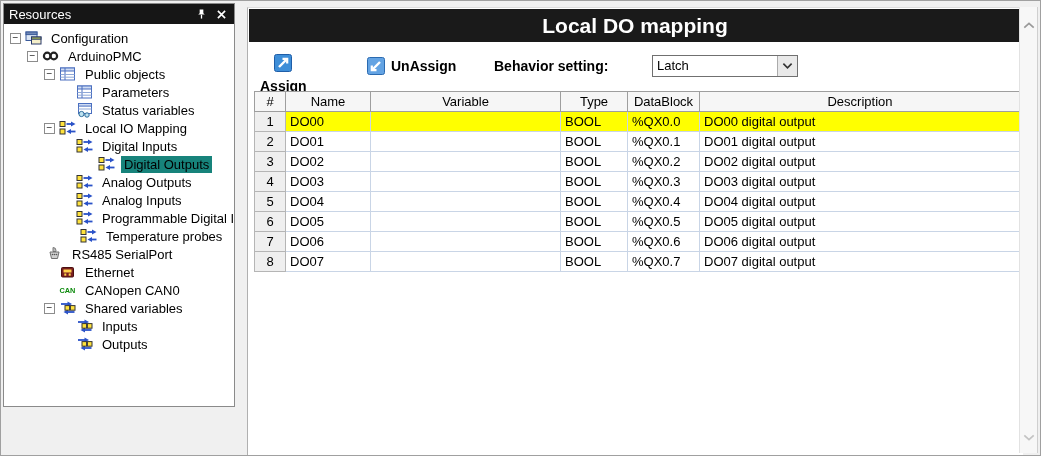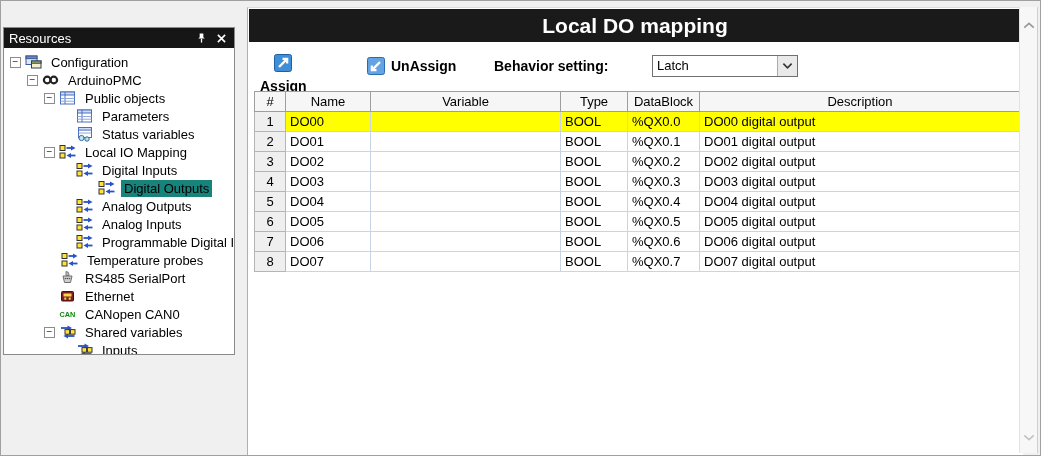--- a/index.html
+++ b/index.html
@@ -1,22 +1,22 @@
 <!DOCTYPE html>
 <html><head>
 <meta charset="utf-8">
 <style>
   html,body{margin:0;padding:0;}
   body{font-family:"Liberation Sans", sans-serif; background:#e8e8e8;}
   .screen{position:relative;width:1041px;height:456px;background:#f0f0f0;
     border:1px solid #a0a0a0;box-sizing:border-box;overflow:hidden;}
 
   
-  .resources{position:absolute;left:2px;top:2px;width:232px;height:328px;
-    background:#ffffff;border:1px solid #8a8a8a;box-sizing:border-box;margin-top:24px;}
+  .resources{position:absolute;left:2px;top:2px;width:232px;height:404px;
+    background:#ffffff;border:1px solid #8a8a8a;box-sizing:border-box;}
   .res-titlebar{height:20px;background:#161616;color:#fff;display:flex;
     align-items:center;padding:0 5px;font-size:13px;}
   .res-title{flex:1;}
   .tb-btn{width:16px;height:14px;display:inline-flex;align-items:center;
     justify-content:center;margin-left:4px;cursor:default;}
   .tree{position:absolute;top:21px;left:0;right:0;bottom:0;overflow:hidden;
     padding-top:4px;background:#fff;}
   .tree-row{height:18px;display:flex;align-items:center;font-size:13px;
     white-space:nowrap;color:#000;}
   .expander{width:11px;height:11px;box-sizing:border-box;border:1px solid #8c8c8c;
@@ -225,35 +225,35 @@
               <rect x="1" y="1.5" width="5" height="5" fill="#ffe23c" stroke="#333333"></rect>
               <rect x="1" y="9" width="5" height="5" fill="#ffe23c" stroke="#333333"></rect>
               <line x1="7.5" y1="4" x2="13" y2="4" stroke="#2a52c8" stroke-width="1.8"></line>
               <polygon points="12,1.6 16.5,4 12,6.4" fill="#2a52c8"></polygon>
               <line x1="11" y1="11.5" x2="16.5" y2="11.5" stroke="#2a52c8" stroke-width="1.8"></line>
               <polygon points="12,9.1 7.5,11.5 12,13.9" fill="#2a52c8"></polygon>
             </svg>
           </span>
           <span class="tlabel">Programmable Digital I/O</span>
         </div>
-        <div class="tree-row" style="padding-left: 42px;">
+        <div class="tree-row" style="padding-left: 61px;">
           <span class="exp-spacer"></span>
           <span class="ticon">
             <svg width="18" height="16" viewBox="0 0 18 16">
               <rect x="1" y="1.5" width="5" height="5" fill="#ffe23c" stroke="#333333"></rect>
               <rect x="1" y="9" width="5" height="5" fill="#ffe23c" stroke="#333333"></rect>
               <line x1="7.5" y1="4" x2="13" y2="4" stroke="#2a52c8" stroke-width="1.8"></line>
               <polygon points="12,1.6 16.5,4 12,6.4" fill="#2a52c8"></polygon>
               <line x1="11" y1="11.5" x2="16.5" y2="11.5" stroke="#2a52c8" stroke-width="1.8"></line>
               <polygon points="12,9.1 7.5,11.5 12,13.9" fill="#2a52c8"></polygon>
             </svg>
           </span>
           <span class="tlabel">Temperature probes</span>
         </div>
-        <div class="tree-row" style="padding-left: 40px;">
+        <div class="tree-row" style="padding-left: 27px;">
           <span class="exp-spacer"></span>
           <span class="ticon">
             <svg width="17" height="16" viewBox="0 0 16 16">
               <path d="M6.5 1.5 q3 0 3 3 v1 h-3 z" fill="#bdbdbd" stroke="#7a7a7a"></path>
               <path d="M3.5 6 L12.5 6 L11 12.5 L5 12.5 Z" fill="#cfcfcf" stroke="#6f6f6f"></path>
               <circle cx="6" cy="8.5" r="0.8" fill="#555555"></circle>
               <circle cx="8" cy="8.5" r="0.8" fill="#555555"></circle>
               <circle cx="10" cy="8.5" r="0.8" fill="#555555"></circle>
             </svg>
           </span>

